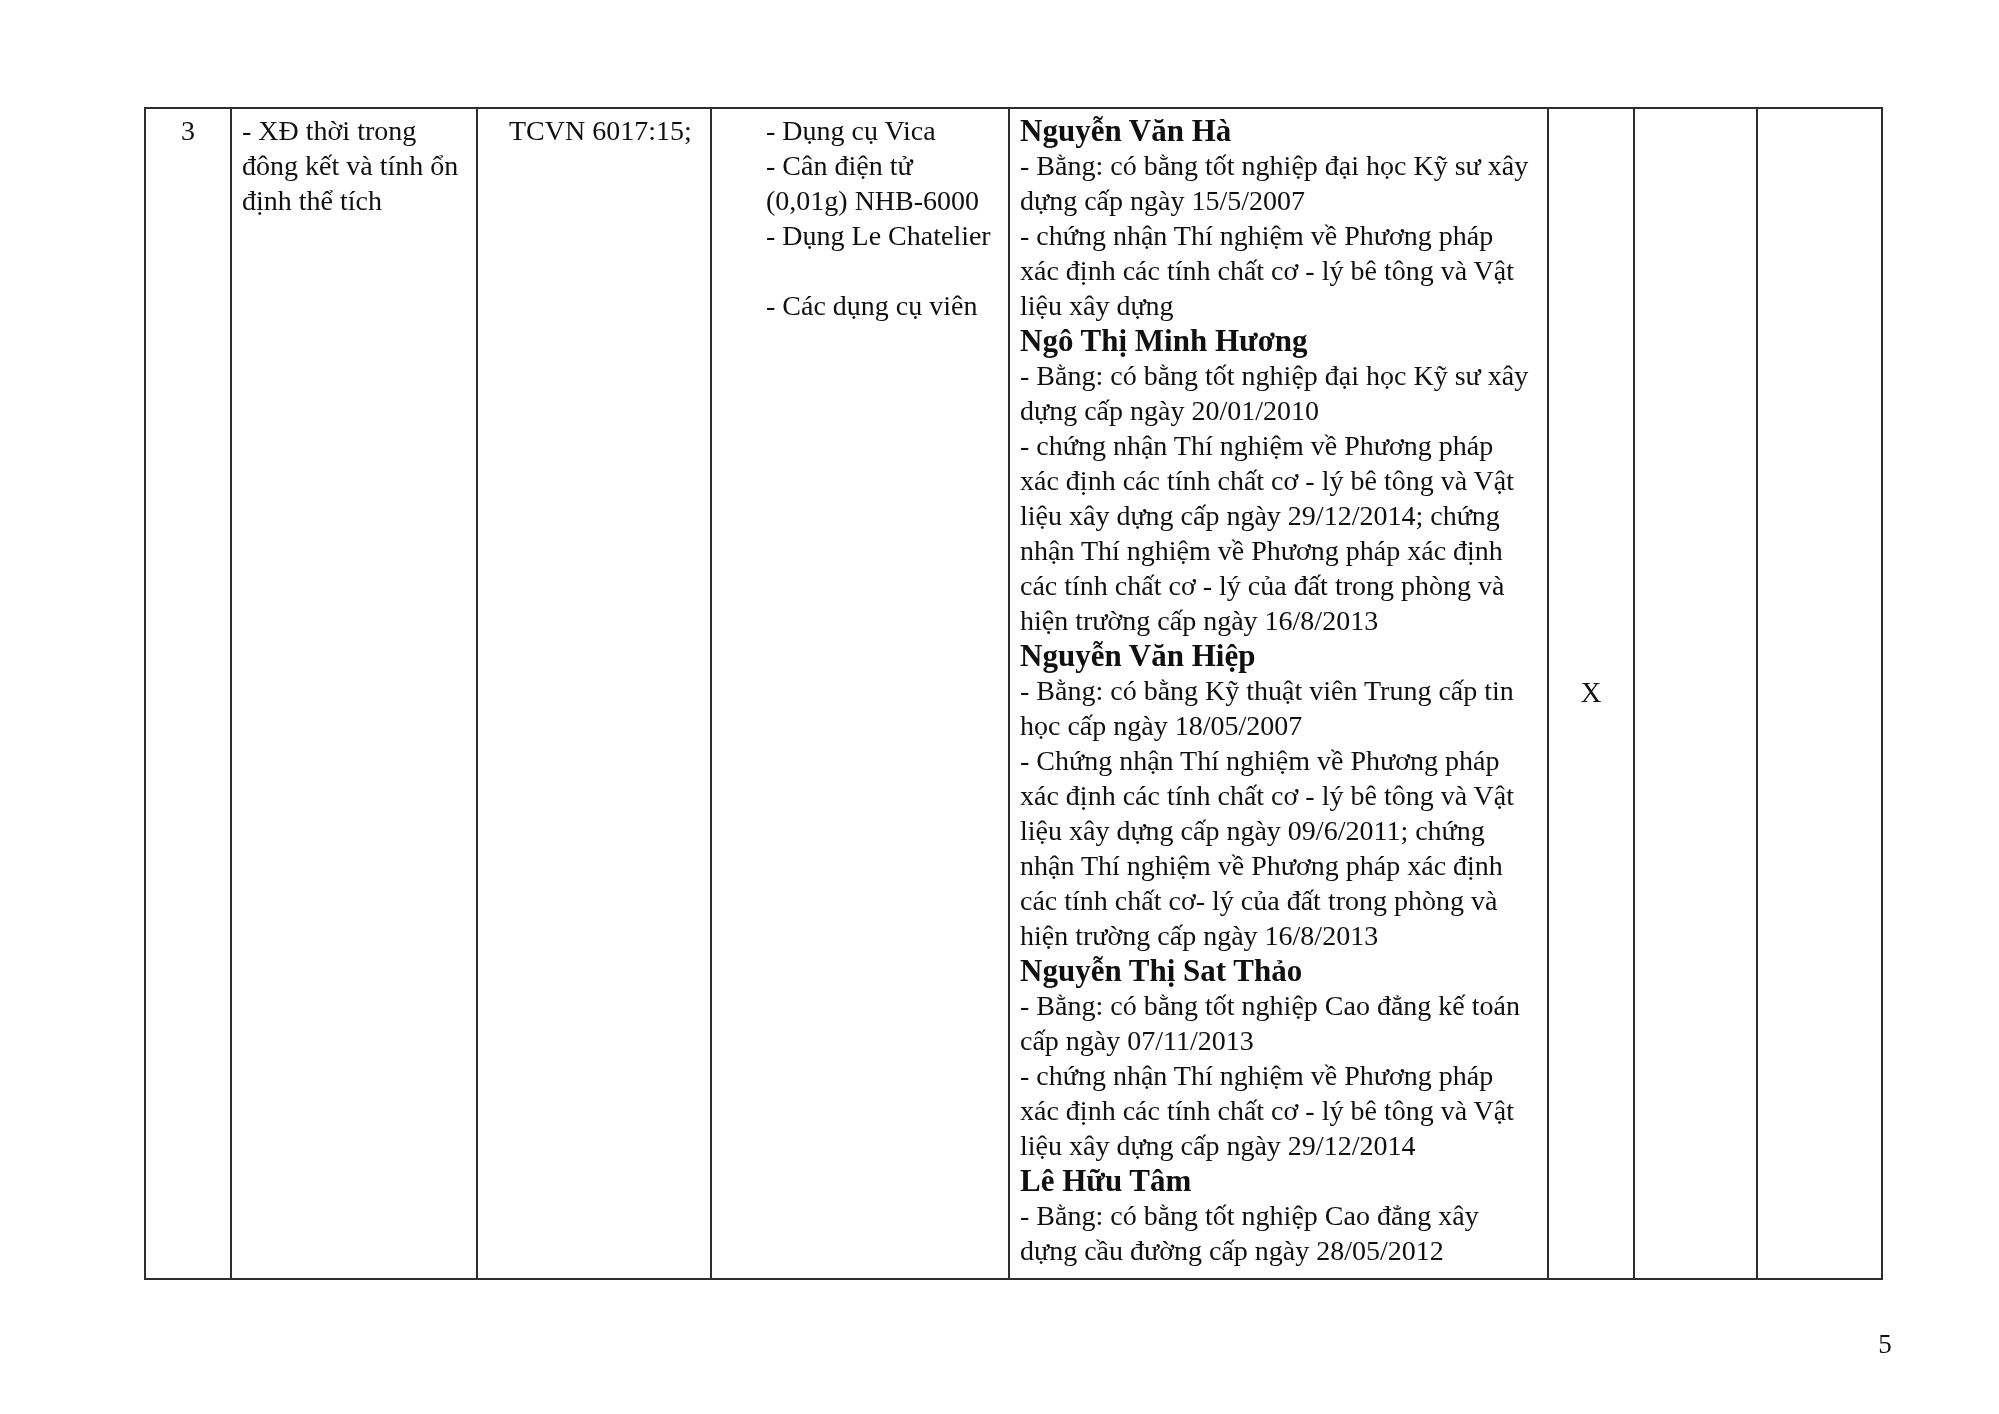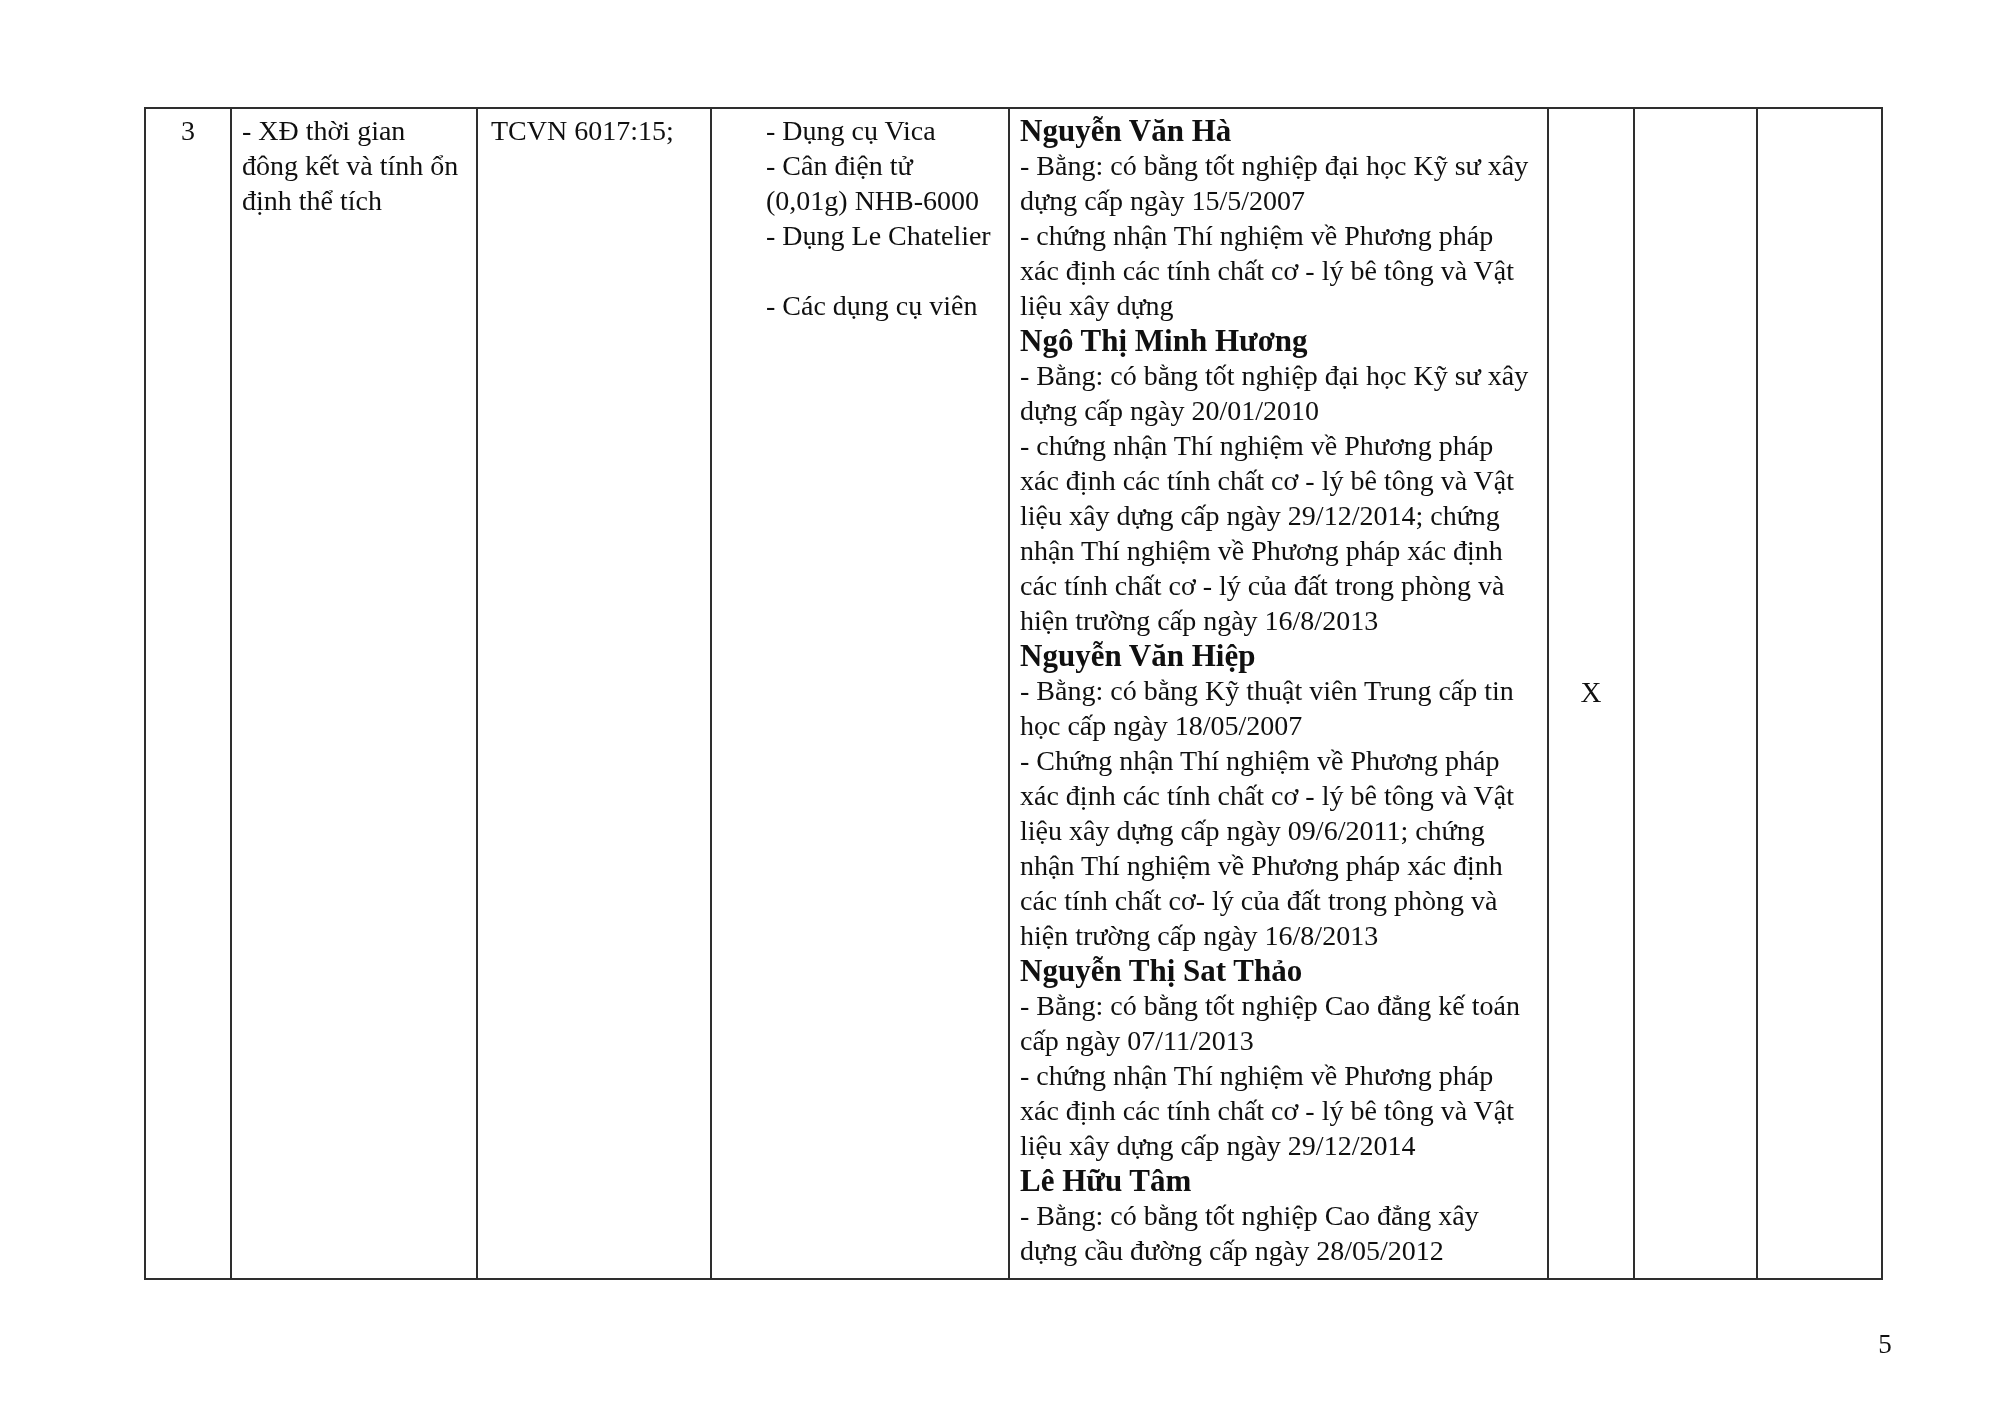--- a/index.html
+++ b/index.html
@@ -27,21 +27,21 @@
     vertical-align: top;
     font-size: 28px;
     line-height: 35px;
     padding: 4px 10px 6px 10px;
     word-wrap: break-word;
   }
   td.c-index {
     text-align: center;
     padding-left: 2px; padding-right: 2px;
   }
-  td.c-standard { padding-left: 13px; }
+  td.c-standard { padding-left: 31px; }
   td.c-mark {
     text-align: center;
     vertical-align: middle;
     font-size: 29px;
   }
   .person-name {
     font-weight: bold;
     font-size: 31px;
   }
   .equip-line { min-height: 35px; margin-left: 44px; }
@@ -66,21 +66,21 @@
       <col style="width:234px">
       <col style="width:298px">
       <col style="width:539px">
       <col style="width:86px">
       <col style="width:123px">
       <col style="width:125px">
     </colgroup>
     <tbody>
       <tr>
         <td class="c-index">3</td>
-        <td class="c-test">- XĐ thời gian đông kết và tính ổn định thể tích</td>
+        <td class="c-test">- XĐ thời trong đông kết và tính ổn định thể tích</td>
         <td class="c-standard">TCVN 6017:15;</td>
         <td class="c-equipment">
             <div class="equip-line">- Dụng cụ Vica</div>
             <div class="equip-line">- Cân điện tử (0,01g) NHB-6000</div>
             <div class="equip-line">- Dụng Le Chatelier</div>
             <div class="equip-line">&nbsp;</div>
             <div class="equip-line">- Các dụng cụ viên</div>
           </td>
         <td class="c-personnel">
             <div class="person-name">Nguyễn Văn Hà</div>

